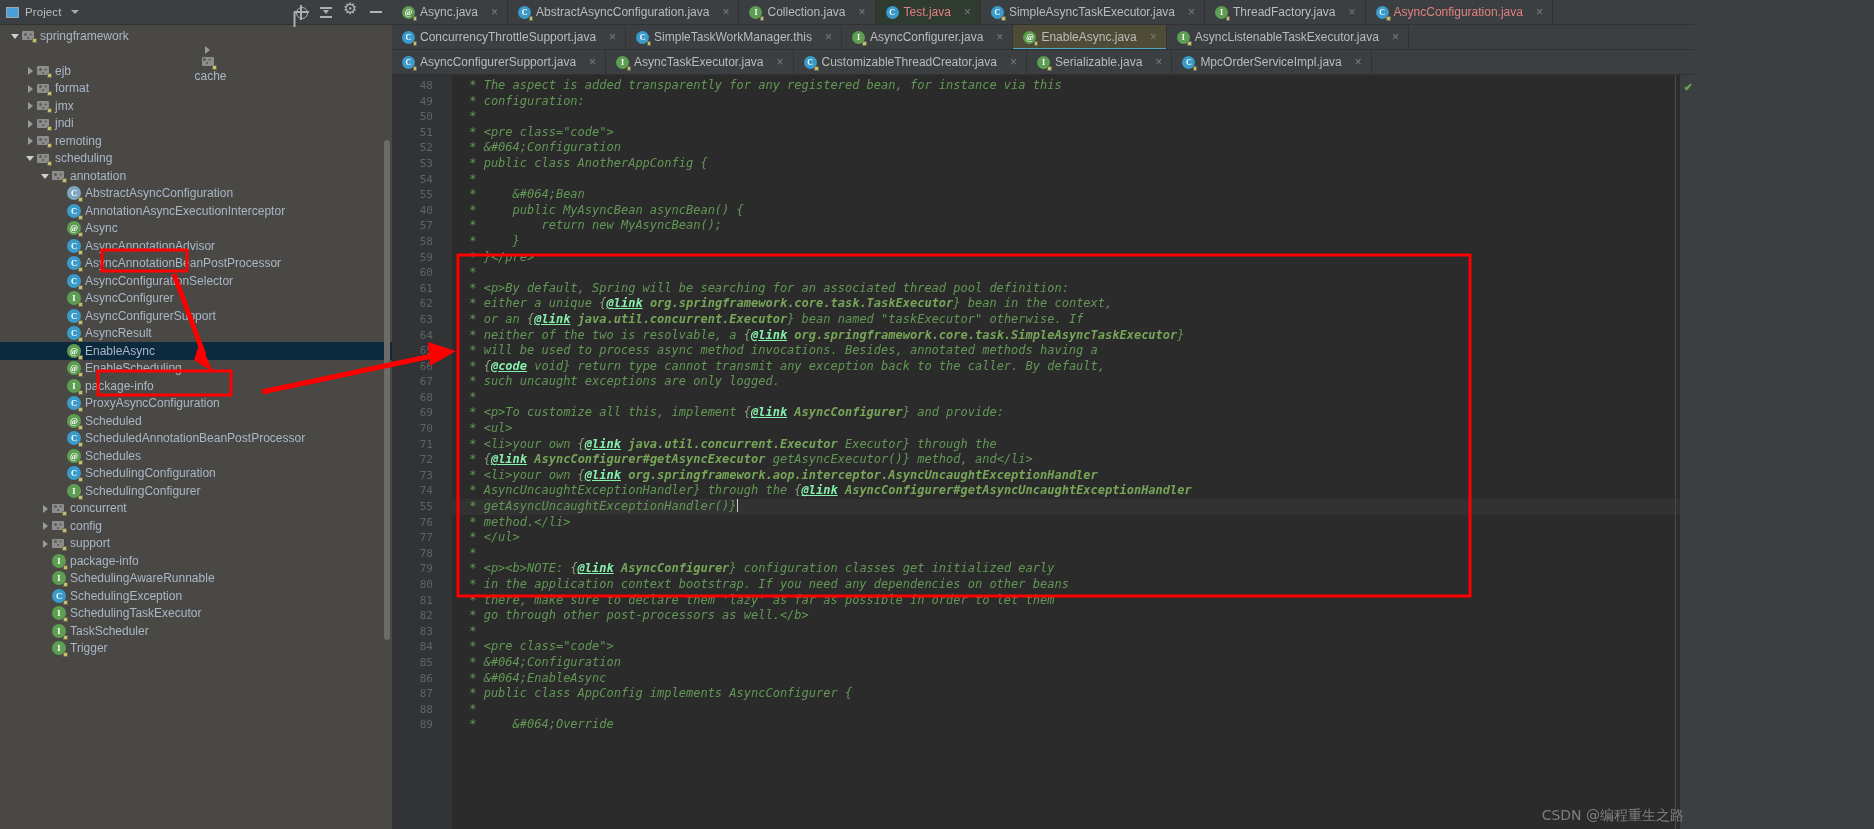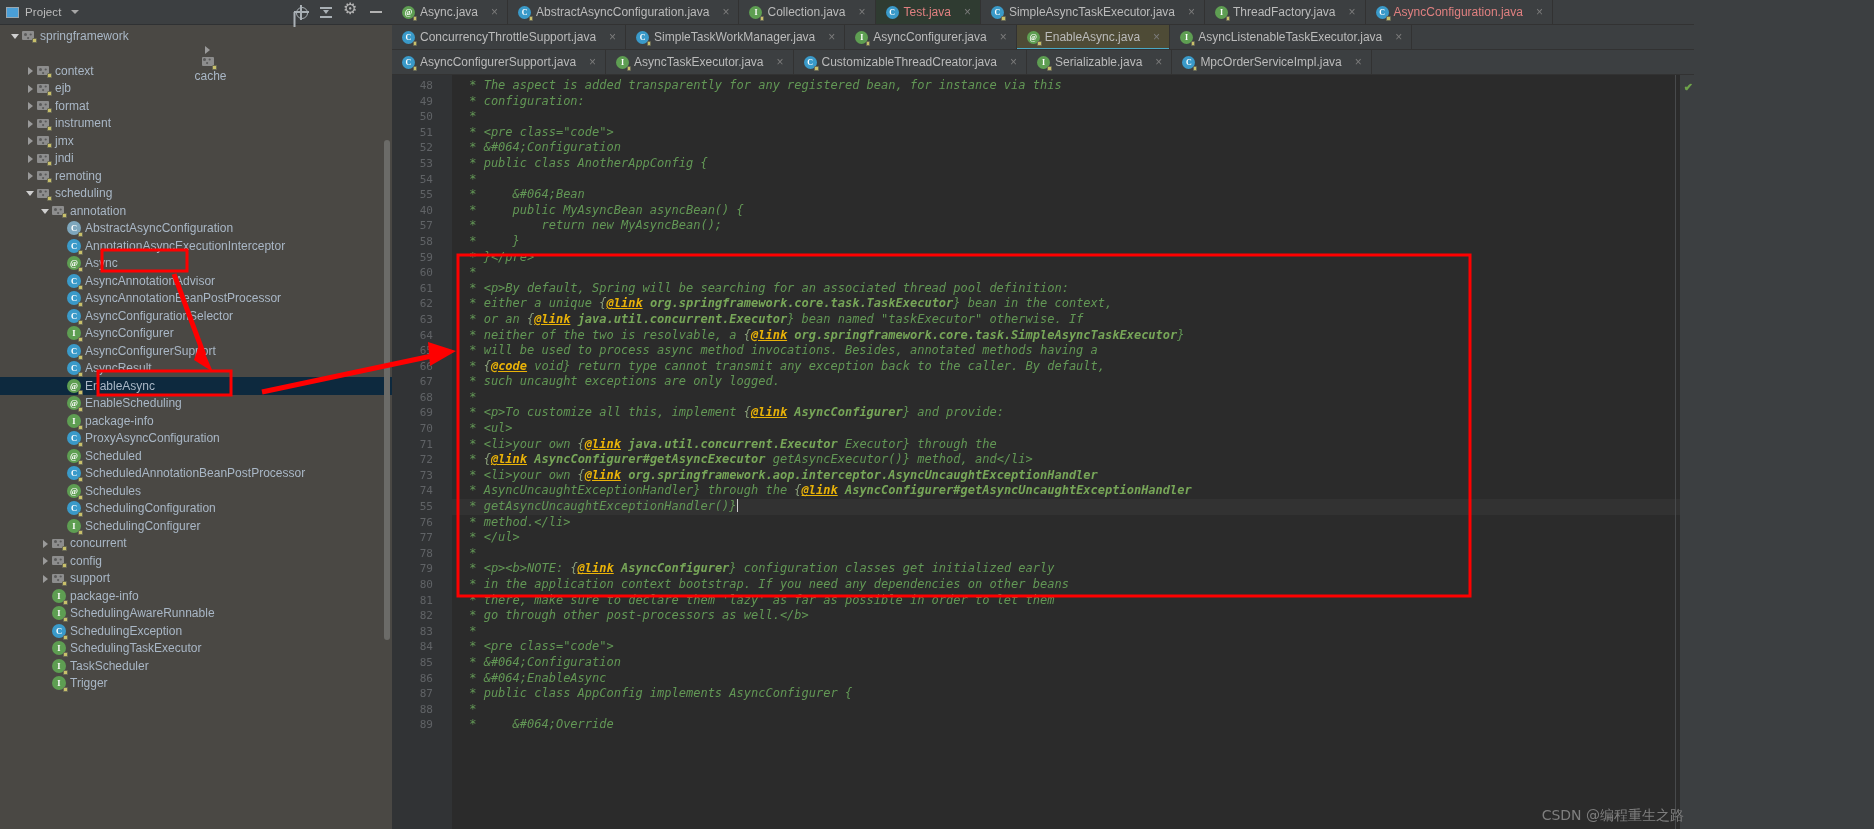--- a/index.html
+++ b/index.html
@@ -209,21 +209,21 @@
   #fold-strip {
     width: 12px; background: #313335; flex: 0 0 12px; position: relative;
   }
   #code {
     flex: 1; padding-top: 3px; position: relative;
     font-family: "DejaVu Sans Mono", monospace;
     font-size: 12px; white-space: pre; overflow: hidden;
   }
   #code .ln { height: 15.6px; line-height: 15.6px; padding-left: 10px; color: #629755; font-style: italic; }
   #code .ln.hl { background: #323232; }
-  .lnk { color: #eab308; font-style: italic; font-weight: bold; text-decoration: underline; }
+  .lnk { color: #86efac; font-style: italic; font-weight: bold; text-decoration: underline; }
   .bld { color: #77a658; font-style: italic; font-weight: bold; }
   .lt  { color: #8a9f7a; font-style: italic; }
   .caret-bar {
     display: inline-block; width: 1px; height: 13px; background: #cfcfcf;
     vertical-align: -2px;
   }
   svg.overlay { position: absolute; left: 0; top: 0; pointer-events: none; }
 
   #right-margin {
     position: absolute; right: 18px; top: 0; bottom: 0; width: 1px; background: #484a4c;
@@ -277,42 +277,28 @@
           <span class="ic-pkg">
             <span class="lk"></span>
           </span>
           <span class="label">cache</span>
         </div>
         <div class="row" style="padding-left: 25px;">
           <span class="arrow closed"></span>
           <span class="ic-pkg">
             <span class="lk"></span>
           </span>
-          <span class="label">context</span>
+          <span class="label">ejb</span>
         </div>
         <div class="row" style="padding-left: 25px;">
           <span class="arrow closed"></span>
           <span class="ic-pkg">
             <span class="lk"></span>
           </span>
-          <span class="label">ejb</span>
-        </div>
-        <div class="row" style="padding-left: 25px;">
-          <span class="arrow closed"></span>
-          <span class="ic-pkg">
-            <span class="lk"></span>
-          </span>
           <span class="label">format</span>
-        </div>
-        <div class="row" style="padding-left: 25px;">
-          <span class="arrow closed"></span>
-          <span class="ic-pkg">
-            <span class="lk"></span>
-          </span>
-          <span class="label">instrument</span>
         </div>
         <div class="row" style="padding-left: 25px;">
           <span class="arrow closed"></span>
           <span class="ic-pkg">
             <span class="lk"></span>
           </span>
           <span class="label">jmx</span>
         </div>
         <div class="row" style="padding-left: 25px;">
           <span class="arrow closed"></span>
@@ -527,21 +513,21 @@
         </div>
       </div>
     <div class="tab-row" id="tabrow2">
         <div class="tab">
           <span class="tic cls">C<span class="lk"></span></span>
           <span class="t-label">ConcurrencyThrottleSupport.java</span>
           <span class="t-x">×</span>
         </div>
         <div class="tab">
           <span class="tic cls">C<span class="lk"></span></span>
-          <span class="t-label">SimpleTaskWorkManager.java</span>
+          <span class="t-label">SimpleTaskWorkManager.this</span>
           <span class="t-x">×</span>
         </div>
         <div class="tab">
           <span class="tic iface">I<span class="lk"></span></span>
           <span class="t-label">AsyncConfigurer.java</span>
           <span class="t-x">×</span>
         </div>
         <div class="tab active-sel">
           <span class="tic anno">@<span class="lk"></span></span>
           <span class="t-label">EnableAsync.java</span>

